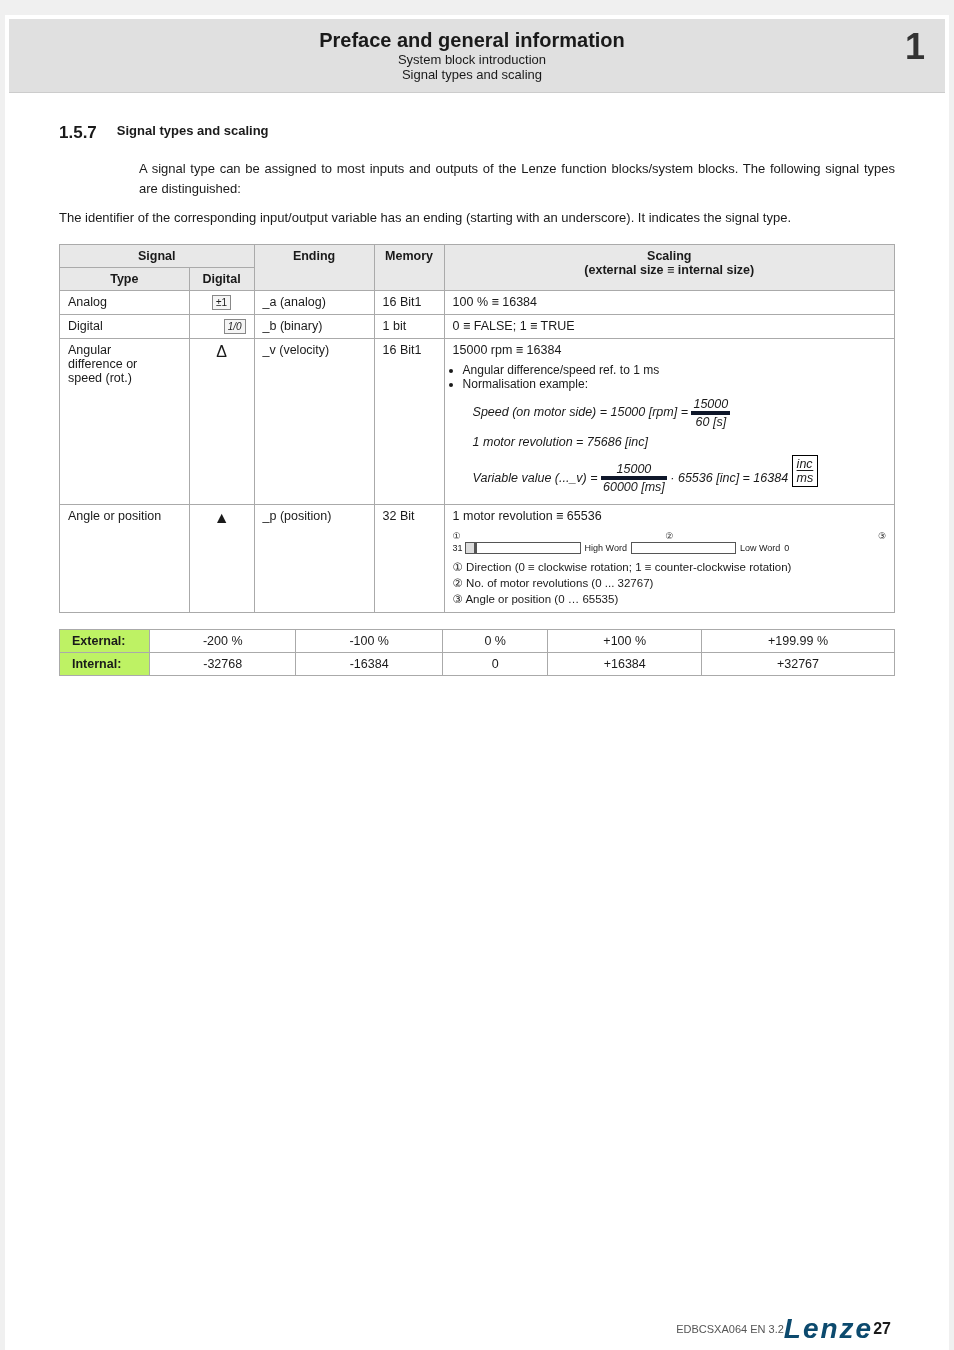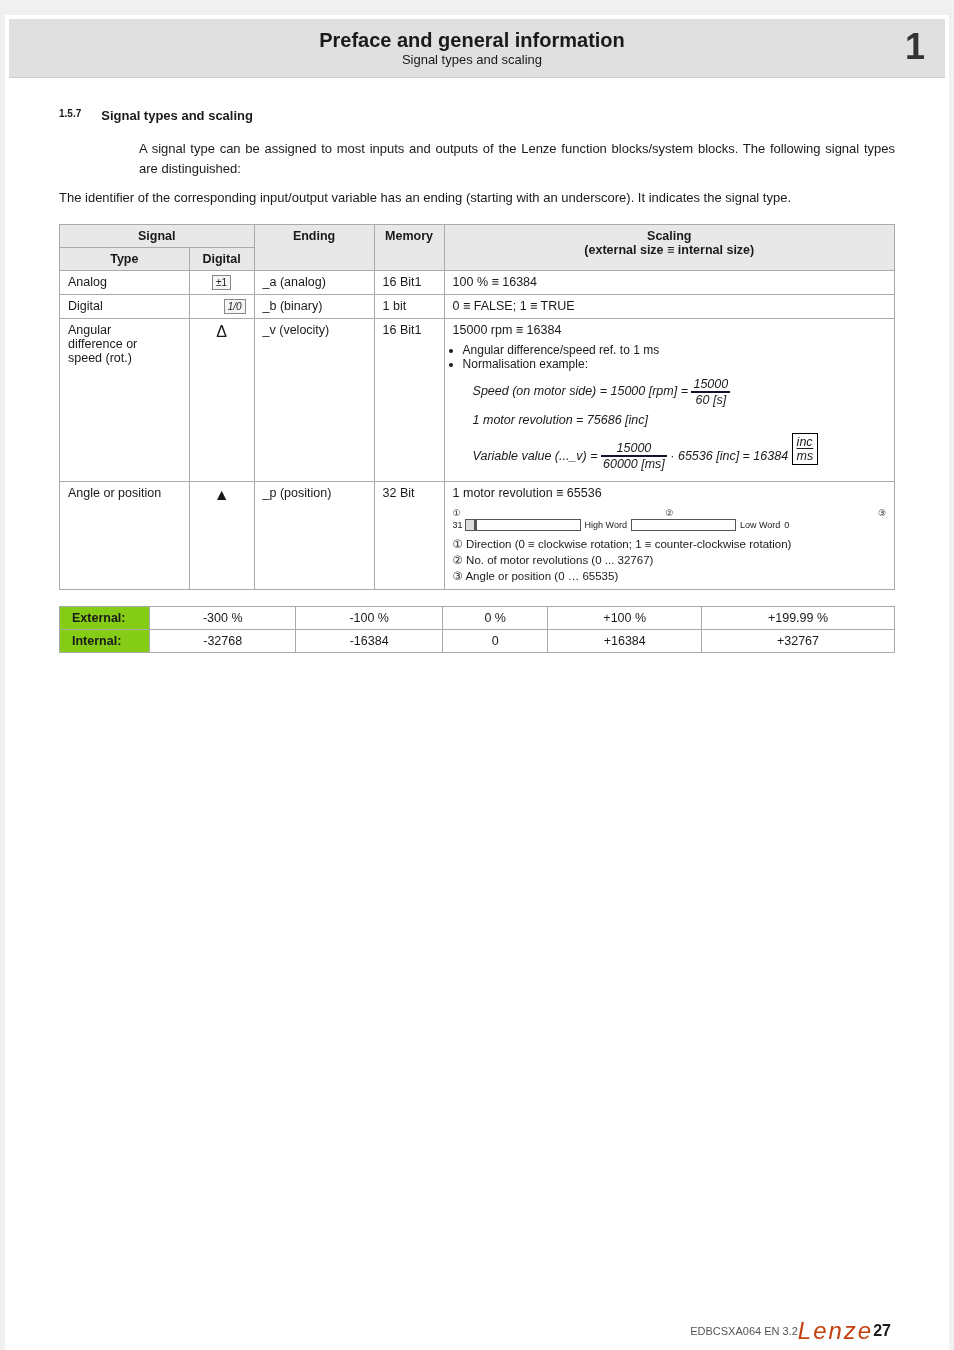--- a/index.html
+++ b/index.html
@@ -52,21 +52,21 @@
       padding: 30px 50px 60px 50px;
     }
     
     .section-heading {
       display: flex;
       gap: 20px;
       margin-bottom: 16px;
     }
     .section-num {
       font-weight: bold;
-      font-size: 10px;
+      font-size: 17px;
       white-space: nowrap;
     }
     .section-title {
       font-weight: bold;
       font-size: 13px;
     }
     
     .para {
       margin-bottom: 10px;
       line-height: 1.5;
@@ -122,21 +122,21 @@
       margin: 6px 0 6px 20px;
       display: block;
     }
     .frac {
       display: inline-block;
       vertical-align: middle;
       text-align: center;
     }
     .frac .num {
       display: block;
-      border-bottom: 2px solid #0f172a;
+      border-bottom: 4px solid #0f172a;
       padding: 0 2px;
     }
     .frac .den {
       display: block;
       padding: 0 2px;
     }
     .box-inline {
       display: inline-block;
       border: 1px solid #000;
       padding: 1px 4px;
@@ -154,43 +154,43 @@
       margin-top: 12px;
     }
     .res-table td {
       border: 1px solid #aaa;
       padding: 4px 12px;
       text-align: center;
     }
     .res-table td:first-child {
       text-align: left;
       font-weight: bold;
-      background: #84cc16;
+      background: #bef264;
     }
     
     .footer {
       position: absolute;
       bottom: 20px;
       left: 0;
       right: 8px;
       display: flex;
       justify-content: flex-end;
       align-items: center;
       padding: 0 50px;
       font-size: 11px;
     }
     .footer-left {
       color: #555;
     }
     .footer-brand {
-      font-size: 24px;
-      font-weight: normal;
+      font-size: 28px;
+      font-weight: bold;
       font-style: italic;
       letter-spacing: 2px;
-      color: #c2410c;
+      color: #0c4a6e;
     }
     .footer-page {
       font-size: 16px;
       font-weight: bold;
     }
     
     .sym-box {
       display: inline-block;
       border: 1px solid #888;
       padding: 1px 3px;
@@ -214,20 +214,21 @@
   </style>
 </head>
 <body>
 
 <div class="page">
 
   <div class="header-bar">
     <div style="width:30px;"></div>
     <div class="header-center">
       <div class="header-title">Preface and general information</div>
+      <div class="header-subtitle">System block introduction</div>
       <div class="header-subtitle">Signal types and scaling</div>
     </div>
     <div class="header-number">1</div>
   </div>
 
   <div class="content">
 
     <div class="section-heading">
       <span class="section-num">1.5.7</span>
       <span class="section-title">Signal types and scaling</span>
@@ -351,21 +352,21 @@
           </td>
         </tr>
       </tbody>
     </table>
 
 
     <table class="res-table">
       <tbody>
         <tr>
           <td style="width:90px;">External:</td>
-          <td>-300 %</td>
+          <td>-200 %</td>
           <td>-100 %</td>
           <td>0 %</td>
           <td>+100 %</td>
           <td>+199.99 %</td>
         </tr>
         <tr>
           <td>Internal:</td>
           <td>-32768</td>
           <td>-16384</td>
           <td>0</td>

